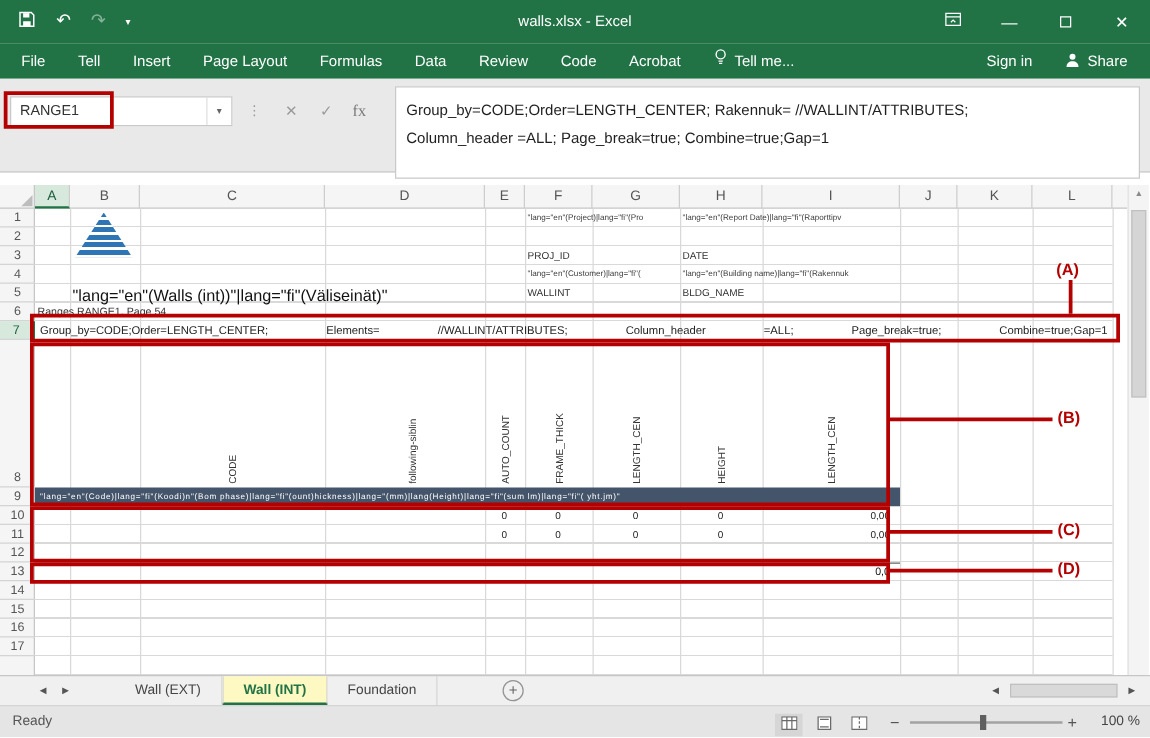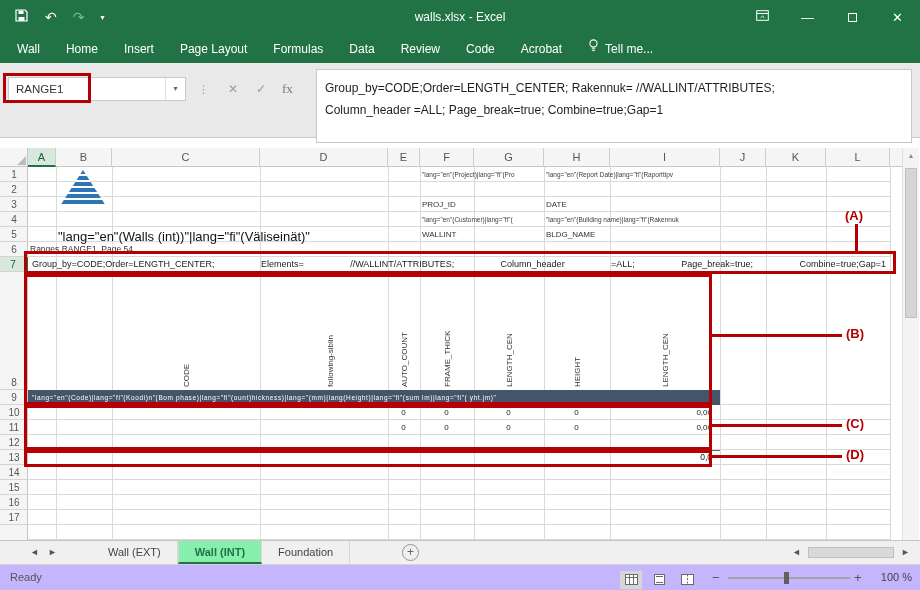--- a/index.html
+++ b/index.html
@@ -84,27 +84,27 @@
   
   #vscroll{position:absolute;left:902px;top:148px;width:17px;height:392px;background:#f4f4f4;border-left:1px solid #e0e0e0}
   .vs-up{display:block;text-align:center;font-size:7px;color:#8a8a8a;line-height:16px}
   .vs-thumb{position:absolute;left:2px;top:20px;width:12px;height:150px;background:#d5d5d5;border:1px solid #c0c0c0}
 
   
   #tabbar{position:absolute;left:0;top:540px;width:920px;height:24px;background:#f0f0f0;border-top:1px solid #c6c6c6}
   .tnav{position:absolute;top:0;line-height:23px;font-size:9px;color:#555}
   .tabs{position:absolute;left:92px;top:0;display:flex;height:23px}
   .stab{padding:0 16px;line-height:23px;font-size:11px;color:#444;border-right:1px solid #d6d6d6;white-space:nowrap}
-  .stab.active{background:#86efac;color:#217346;font-weight:bold;border-left:1px solid #d6d6d6;border-bottom:2px solid #217346}
+  .stab.active{background:#fef9c3;color:#217346;font-weight:bold;border-left:1px solid #d6d6d6;border-bottom:2px solid #217346}
   .addsheet{position:absolute;left:402px;top:3px;width:17px;height:17px;border:1px solid #949494;border-radius:50%;
     text-align:center;line-height:15px;font-size:12px;color:#666}
   .hs-thumb{position:absolute;left:808px;top:6px;width:86px;height:11px;background:#d9d9d9;border:1px solid #c0c0c0}
 
   
-  #statusbar{position:absolute;left:0;top:564px;width:920px;height:26px;background:#c4b5fd;border-top:1px solid #d4d4d4}
+  #statusbar{position:absolute;left:0;top:564px;width:920px;height:26px;background:#e5e5e5;border-top:1px solid #d4d4d4}
   #ready{position:absolute;left:10px;line-height:25px;font-size:11px;color:#555}
   .viewbtn{position:absolute;top:6px;width:22px;text-align:center}
   .viewbtn.active{background:#d6d6d6}
   .zoomctl{position:absolute;line-height:25px;font-size:13px;color:#555}
   .zoomtrack{position:absolute;left:728px;top:12px;width:122px;height:2px;background:#a3a3a3}
   .zoomthumb{position:absolute;left:56px;top:-5px;width:5px;height:12px;background:#5f5f5f}
   #zoomlevel{position:absolute;left:868px;width:44px;text-align:right;line-height:25px;font-size:11px;color:#444}
 </style>
 </head>
 <body>
@@ -130,36 +130,46 @@
             <path d="M4.7 8.8 L6.5 7.1 L8.3 8.8" fill="none" stroke="#fff"></path>
           </svg></span>
       <span class="winbtn">—</span>
       <span class="winbtn"><span class="restore-box"></span></span>
       <span class="winbtn">✕</span>
     </div>
   </div>
 
   <div id="ribbon">
     <div class="rtabs">
-      <span class="rtab">Wall</span>
-      <span class="rtab">Home</span>
+      <span class="rtab">File</span>
+      <span class="rtab">Tell</span>
       <span class="rtab">Insert</span>
       <span class="rtab">Page Layout</span>
       <span class="rtab">Formulas</span>
       <span class="rtab">Data</span>
       <span class="rtab">Review</span>
       <span class="rtab">Code</span>
       <span class="rtab">Acrobat</span>
       <span class="rtab tellme">
         <span><svg width="11" height="14" viewBox="0 0 11 14">
               <circle cx="5.5" cy="4.5" r="3.6" fill="none" stroke="#fff" stroke-width="1.1"></circle>
               <line x1="3.8" y1="9.8" x2="7.2" y2="9.8" stroke="#fff"></line>
               <line x1="4.2" y1="11.6" x2="6.8" y2="11.6" stroke="#fff"></line>
             </svg></span>
         <span>Tell me...</span>
+      </span>
+    </div>
+    <div class="rright">
+      <span>Sign in</span>
+      <span class="share">
+        <span><svg width="12" height="12" viewBox="0 0 12 12">
+              <circle cx="6" cy="3.4" r="2.4" fill="#fff"></circle>
+              <path d="M1.2 11.6 C1.2 8.6 3.3 7 6 7 C8.7 7 10.8 8.6 10.8 11.6 Z" fill="#fff"></path>
+            </svg></span>
+        <span>Share</span>
       </span>
     </div>
   </div>
 
   <div id="fstrip">
     <div id="namebox">
       <span class="nb-text">RANGE1</span>
       <span class="nb-caret">▾</span>
     </div>
     <div class="red-outline" style="left:3px;top:10px;width:88px;height:30px"></div>

